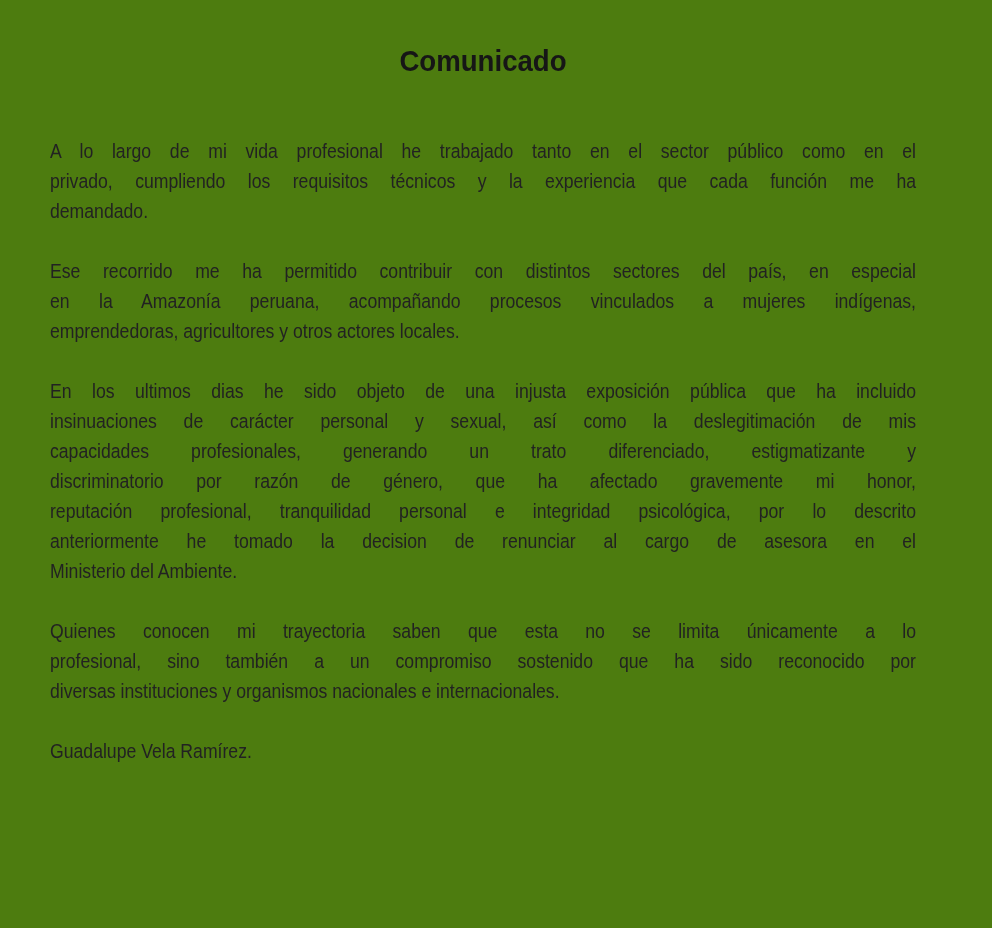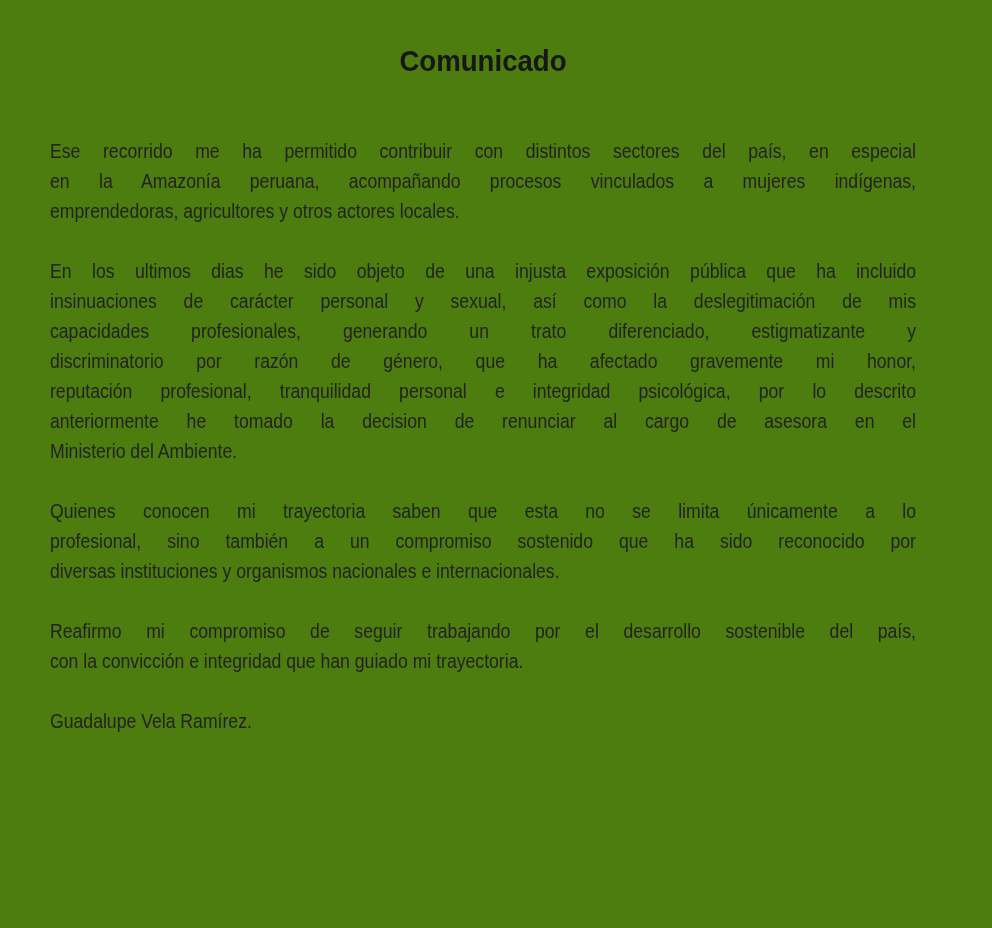--- a/index.html
+++ b/index.html
@@ -67,20 +67,25 @@
   }
 </style>
 </head>
 <body>
 
 <div class="page">
   <div class="title">Comunicado</div>
 
   <div class="body">
 
+    <div class="para">
+      <span class="line" style="white-space: nowrap; transform-origin: left center; transform: scaleX(0.86); width: 1006.98px;">A lo largo de mi vida profesional he trabajado tanto en el sector público como en el</span>
+      <span class="line" style="white-space: nowrap; transform-origin: left center; transform: scaleX(0.86); width: 1006.98px;">privado, cumpliendo los requisitos técnicos y la experiencia que cada función me ha</span>
+      <span class="line last" style="white-space: nowrap; transform-origin: left center; transform: scaleX(0.86); width: 117.984px;">demandado.</span>
+    </div>
 
     <div class="para">
       <span class="line" style="white-space: nowrap; transform-origin: left center; transform: scaleX(0.86); width: 1006.98px;">Ese recorrido me ha permitido contribuir con distintos sectores del país, en especial</span>
       <span class="line" style="white-space: nowrap; transform-origin: left center; transform: scaleX(0.86); width: 1006.98px;">en la Amazonía peruana, acompañando procesos vinculados a mujeres indígenas,</span>
       <span class="line last" style="white-space: nowrap; transform-origin: left center; transform: scaleX(0.86); width: 480.297px;">emprendedoras, agricultores y otros actores locales.</span>
     </div>
 
     <div class="para">
       <span class="line" style="white-space: nowrap; transform-origin: left center; transform: scaleX(0.86); width: 1006.98px;">En los ultimos dias he sido objeto de una injusta exposición pública que ha incluido</span>
       <span class="line" style="white-space: nowrap; transform-origin: left center; transform: scaleX(0.86); width: 1006.98px;">insinuaciones de carácter personal y sexual, así como la deslegitimación de mis</span>
@@ -90,20 +95,16 @@
       <span class="line" style="white-space: nowrap; transform-origin: left center; transform: scaleX(0.86); width: 1006.98px;">anteriormente he tomado la decision de renunciar al  cargo de asesora en el</span>
       <span class="line last" style="white-space: nowrap; transform-origin: left center; transform: scaleX(0.86); width: 221.641px;">Ministerio del Ambiente.</span>
     </div>
 
     <div class="para">
       <span class="line" style="white-space: nowrap; transform-origin: left center; transform: scaleX(0.86); width: 1006.98px;">Quienes conocen mi trayectoria saben que esta no se limita únicamente a lo</span>
       <span class="line" style="white-space: nowrap; transform-origin: left center; transform: scaleX(0.86); width: 1006.98px;">profesional, sino también a un compromiso sostenido que ha sido reconocido por</span>
       <span class="line last" style="white-space: nowrap; transform-origin: left center; transform: scaleX(0.86); width: 596.547px;">diversas instituciones y organismos nacionales e internacionales.</span>
     </div>
 
-    <div class="para">
-      <span class="line" style="white-space: nowrap; transform-origin: left center; transform: scaleX(0.86); width: 1006.98px;">Reafirmo mi compromiso de seguir trabajando por el desarrollo sostenible del país,</span>
-      <span class="line last" style="white-space: nowrap; transform-origin: left center; transform: scaleX(0.86); width: 554.422px;">con la convicción e integridad que han guiado mi trayectoria.</span>
-    </div>
 
     <span class="signature" style="white-space: nowrap; transform-origin: left center; transform: scaleX(0.86); width: 238.75px;">Guadalupe Vela Ramírez.</span>
   </div>
 </div>
 
 </body></html>

